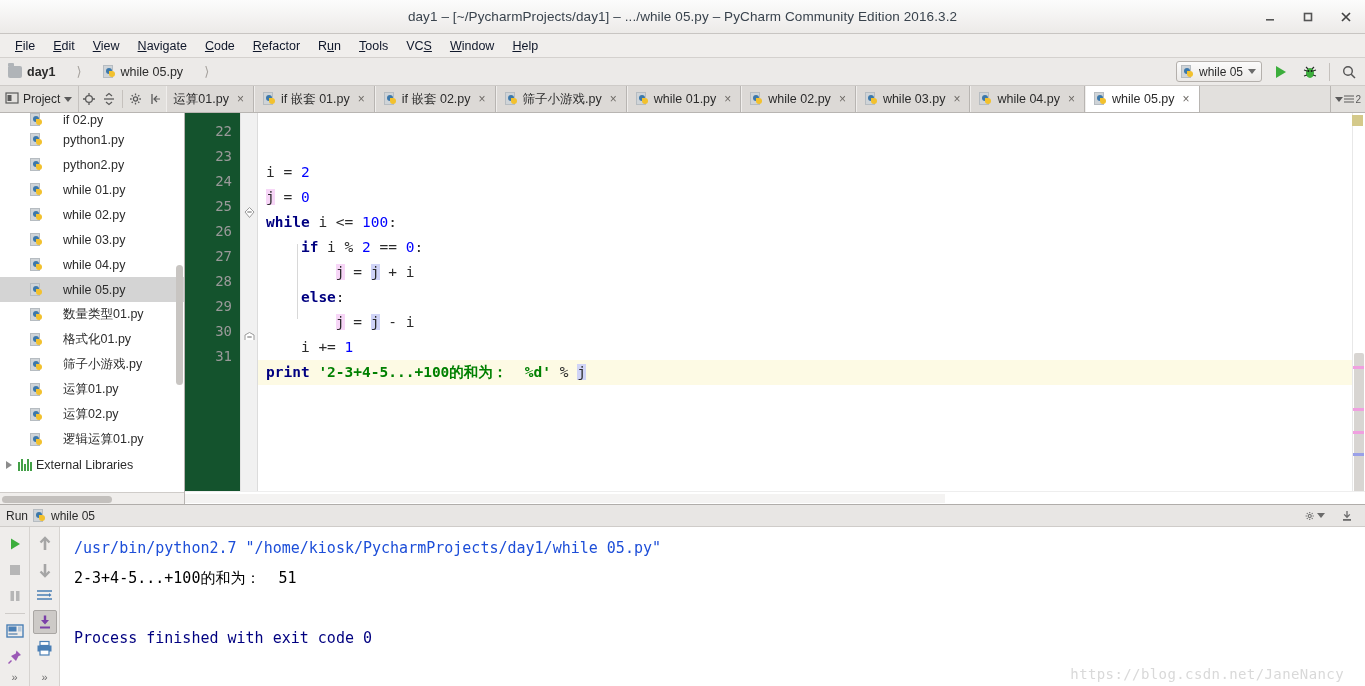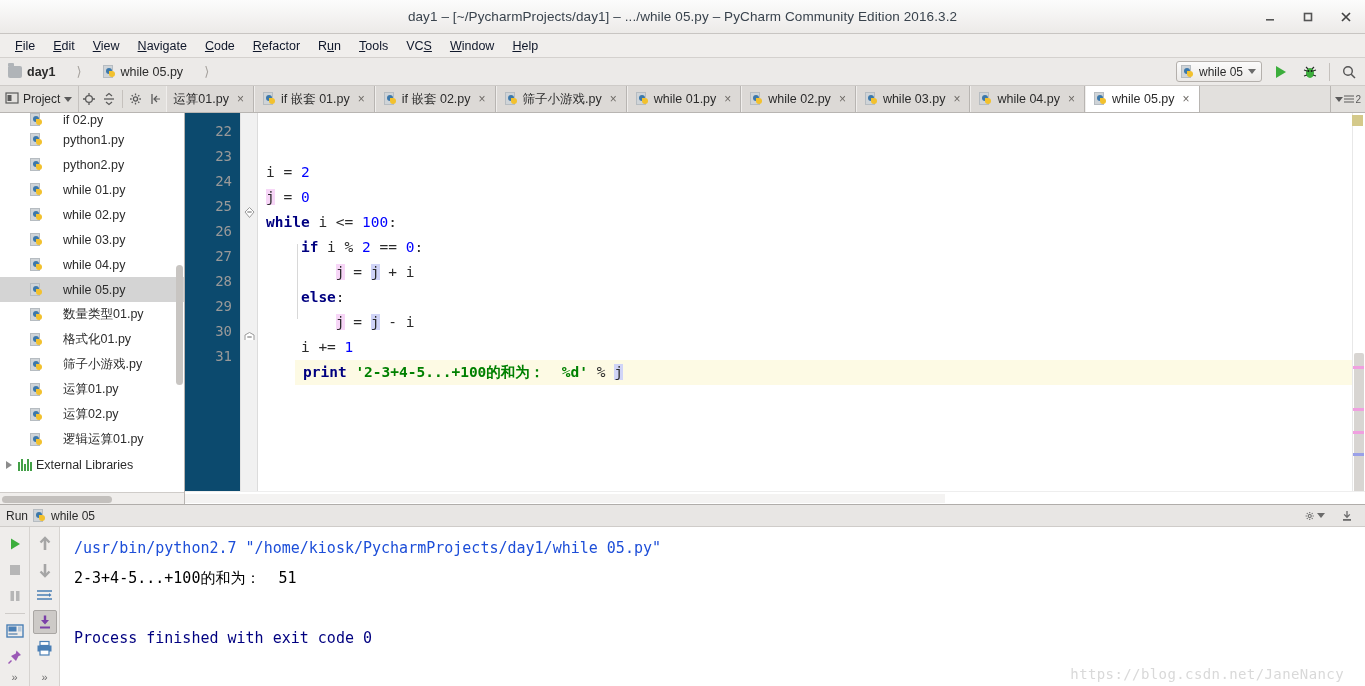--- a/index.html
+++ b/index.html
@@ -126,32 +126,32 @@
     height: 12px; background: #f0eeec; border-top: 1px solid #cfccc9; position: relative;
   }
   .tree-hscroll .thumb { position: absolute; left: 2px; top: 3px; width: 110px; height: 7px; background: #c3c0bd; border-radius: 4px; }
   .tree-vscroll { position: absolute; right: 1px; top: 152px; width: 7px; height: 120px; background: #c8c5c2; border-radius: 4px; }
 
   
   .editor-wrap { flex: 1 1 auto; display: flex; flex-direction: column; min-width: 0; background: #ffffff; position: relative; }
   .editor { flex: 1; display: flex; position: relative; overflow: hidden;
     font-family: "DejaVu Sans Mono", "Liberation Mono", monospace; font-size: 14.5px; }
   .gutter {
-    width: 56px; flex: 0 0 56px; background: #0c4a6e;
+    width: 56px; flex: 0 0 56px; background: #14532d;
     border-right: 1px solid #e3e3e3; position: relative; padding-top: 6px;
   }
   .gutter .ln {
     height: 25px; line-height: 25px; text-align: right; padding-right: 8px;
     color: #999999; font-size: 14px;
   }
   .fold-col { width: 17px; flex: 0 0 17px; background: #f1f1f1; border-right: 1px solid #dcdcdc; padding-top: 6px; position: relative; }
   .fold-mark { position: absolute; left: 3px; width: 11px; height: 11px; }
   .code-area { flex: 1; position: relative; padding-top: 22px; overflow: hidden; }
   .cl { height: 25px; line-height: 25px; white-space: pre; padding-left: 8px; }
-  .cl.highlight { background: #fdfae4; margin-left: 37px; }
+  .cl.highlight { background: #fdfae4; }
   .kw { color: #000080; font-weight: bold; }
   .num { color: #0000ff; }
   .str { color: #008000; font-weight: bold; }
   .wvar { background: #f7d6f7; }
   .rvar { background: #d0d4f7; }
   .indent-guide { position: absolute; width: 1px; background: #d8d8d8; }
 
   .ed-vscroll-col {
     width: 13px; flex: 0 0 13px; background: #ffffff; border-left: 1px solid #e8e8e8;
     position: relative;

